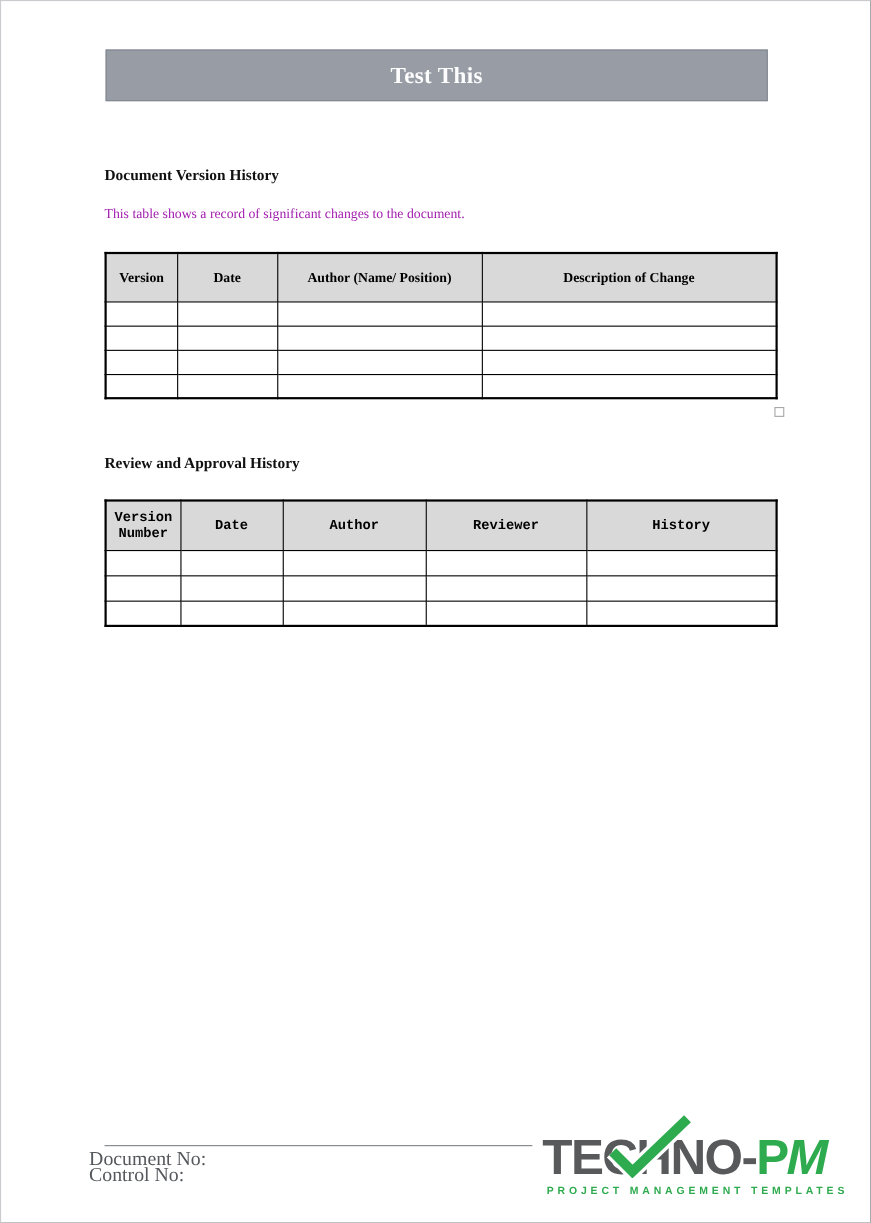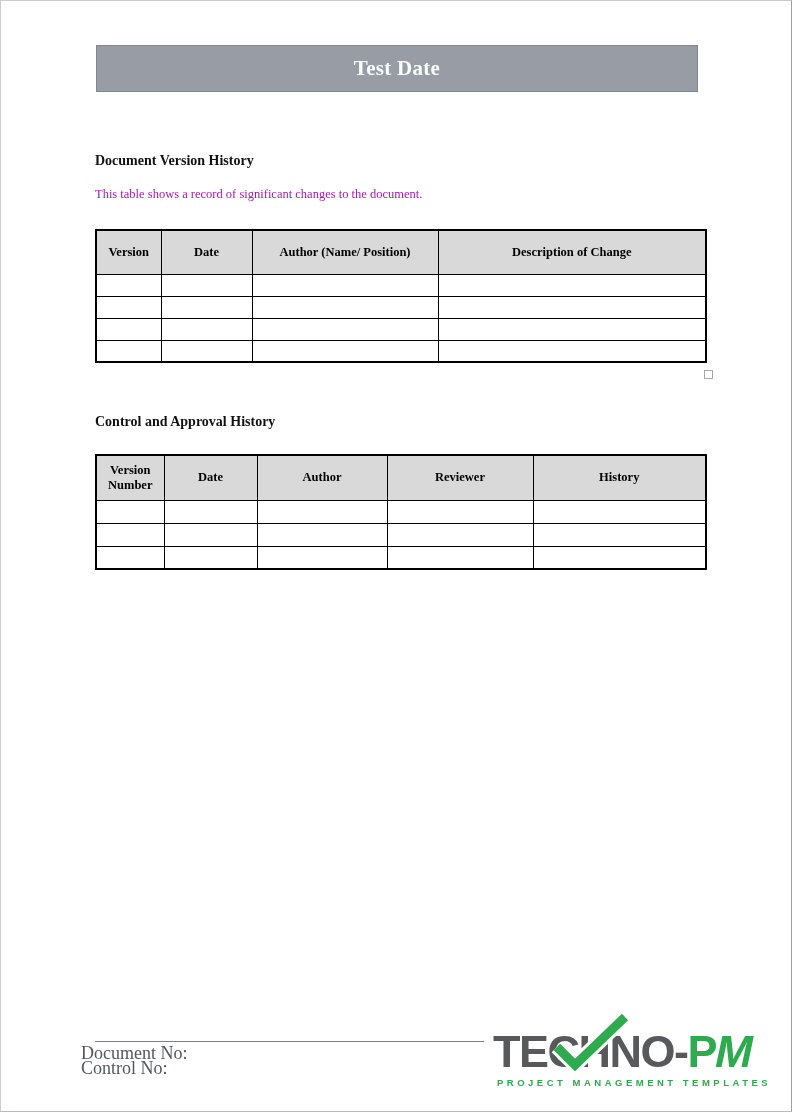--- a/index.html
+++ b/index.html
@@ -44,21 +44,21 @@
   }
   .vh-heading{top:152px;}
   .body-text{
     position:absolute;left:94px;top:186px;font-size:12.5px;color:#a21caf;
   }
   table{
     position:absolute;left:94px;border-collapse:collapse;table-layout:fixed;
     background:#fff;
   }
   table.vh{top:228px;width:610px;}
-  table.ra{top:453px;width:610px;}
+  table.ra{top:453px;width:610px;font-family:Liberation Mono, monospace;}
   th,td{border:1px solid var(--table-border);}
   table{border:2px solid var(--table-border);}
   th{
     background:var(--table-header-bg);
     font-size:12.5px;font-weight:bold;color:#000000;
     text-align:center;vertical-align:middle;
     padding:2px 4px;
   }
   table.vh th{height:44px;}
   table.ra th{height:45px;}
@@ -100,21 +100,21 @@
     font-size:9.5px;font-weight:bold;letter-spacing:3.5px;
     color:var(--logo-green);white-space:nowrap;
   }
 </style>
 </head>
 <body>
 
 <div class="page">
 
   <div class="title-bar">
-    <span class="title-bar-text">Test Date</span>
+    <span class="title-bar-text">Test This</span>
   </div>
 
 
   <div class="sub-heading vh-heading">Document Version History</div>
 
   <div class="body-text">This table shows a record of significant changes to the document.</div>
 
   <table class="vh">
     <colgroup>
       <col style="width:65px">
@@ -153,21 +153,21 @@
           <td></td>
           <td></td>
           <td></td>
           <td></td>
         </tr>
       </tbody>
   </table>
 
   <div class="resize-handle"></div>
 
-  <div class="sub-heading ra-heading">Control and Approval History</div>
+  <div class="sub-heading ra-heading">Review and Approval History</div>
 
   <table class="ra">
     <colgroup>
       <col style="width:68px">
         <col style="width:93px">
         <col style="width:130px">
         <col style="width:146px">
         <col style="width:173px">
     </colgroup>
     <thead>

